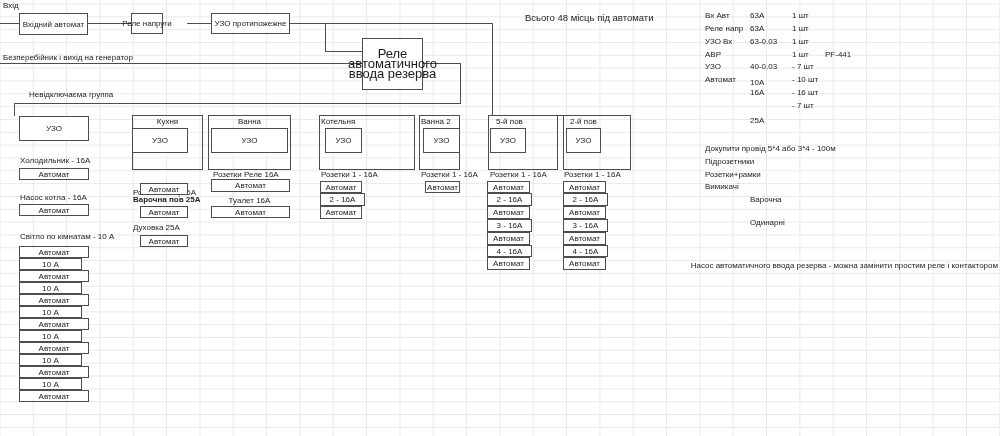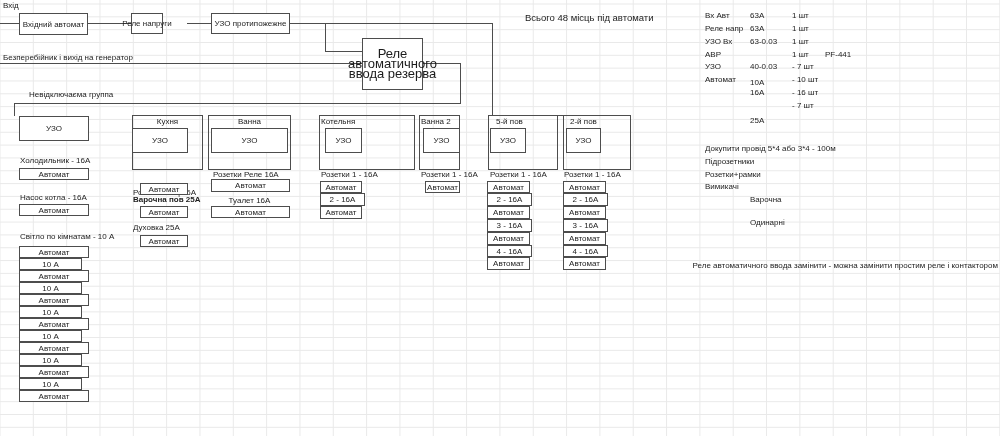--- a/index.html
+++ b/index.html
@@ -154,15 +154,15 @@
   <div class="lb" style="left:750px;top:116px;">25А</div>
   <div class="lb" style="left:792px;top:101px;">- 7 шт</div>
 
   <div class="lb" style="left:705px;top:144px;">Докупити провід 5*4 або 3*4 - 100м</div>
   <div class="lb" style="left:705px;top:157px;">Підрозетники</div>
   <div class="lb" style="left:705px;top:170px;">Розетки+рамки</div>
   <div class="lb" style="left:705px;top:182px;">Вимикачі</div>
   <div class="lb" style="left:750px;top:182px;margin-top:36px;">Одинарні</div>
   <div class="lb" style="left:750px;top:195px;">Варочна</div>
 
-  <div class="lb rt" style="right:2px;top:261px;">Реле автоматичного ввода замінити - можна замінити простим реле і контактором</div>
+  <div class="lb rt" style="right:2px;top:261px;">Насос автоматичного ввода резерва - можна замінити простим реле і контактором</div>
 
 </div>
 
 </body></html>

